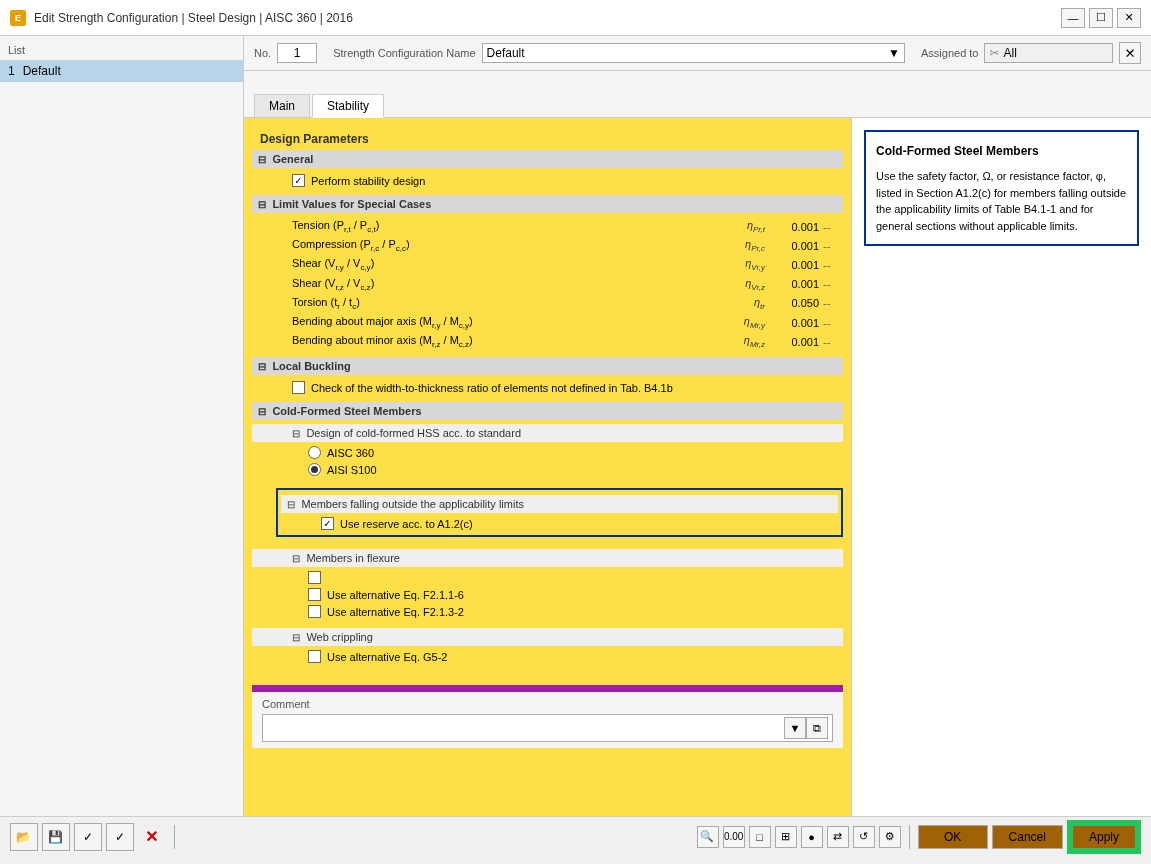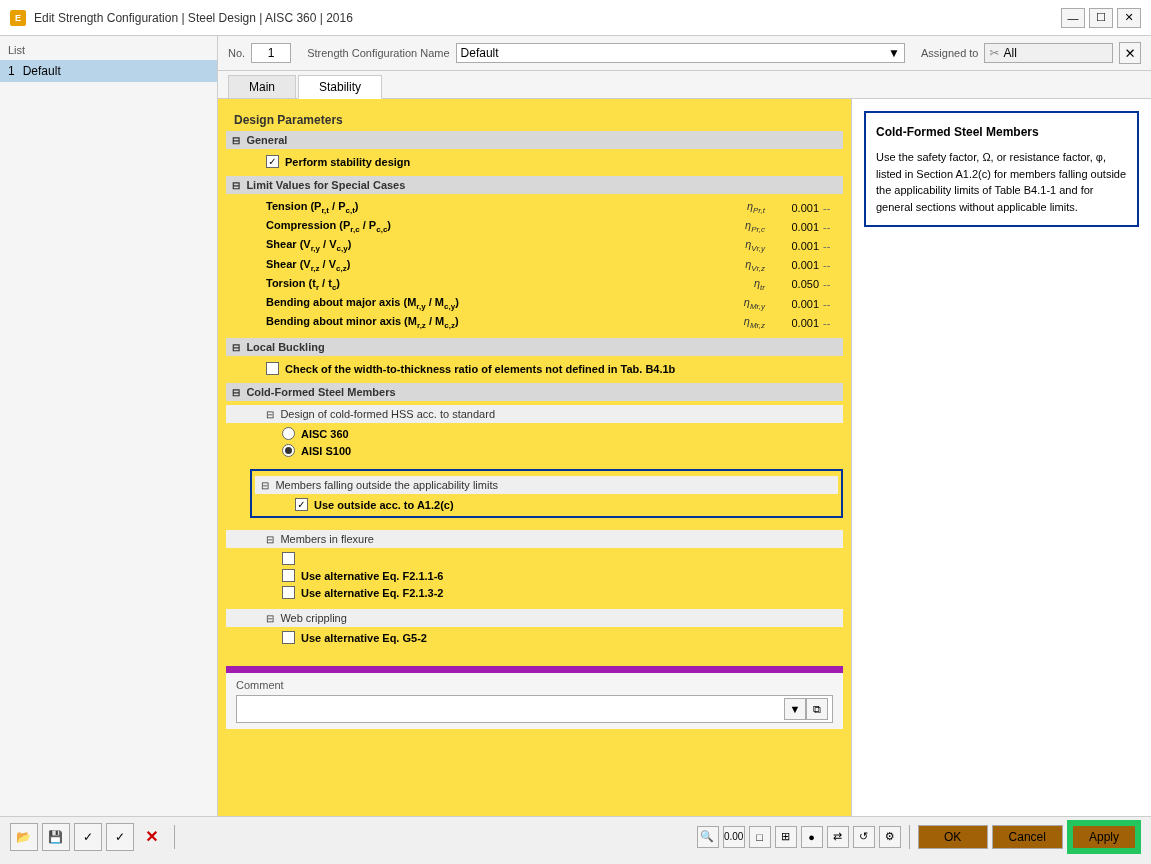--- a/index.html
+++ b/index.html
@@ -16,21 +16,21 @@
     }
     .title-bar-left { display: flex; align-items: center; gap: 8px; }
     .title-bar-icon { width: 16px; height: 16px; background: #e8a000; border-radius: 2px; display: flex; align-items: center; justify-content: center; color: white; font-size: 9px; font-weight: bold; }
     .title-bar-text { font-size: 12px; color: #333; }
     .title-bar-controls { display: flex; gap: 4px; }
     .title-ctrl { width: 24px; height: 20px; border: 1px solid #aaa; background: #f5f5f5; cursor: pointer; display: flex; align-items: center; justify-content: center; font-size: 11px; }
 
     .main-layout { display: flex; height: calc(864px - 36px - 48px); }
 
     .sidebar {
-      width: 218px;
+      width: 244px;
       background: #f5f5f5;
       border-right: 1px solid #ccc;
       padding: 4px 0;
     }
     .sidebar-header { padding: 4px 8px; font-size: 11px; color: #555; }
     .sidebar-item {
       padding: 4px 8px;
       cursor: pointer;
       display: flex;
       align-items: center;
@@ -74,27 +74,28 @@
     .assigned-value { flex: 1; border: 1px solid #aaa; background: #f0f0f0; padding: 2px 4px; font-size: 12px; display: flex; align-items: center; gap: 4px; }
     .assigned-btn { width: 22px; height: 22px; border: 1px solid #aaa; background: #f5f5f5; cursor: pointer; display: flex; align-items: center; justify-content: center; }
 
     .tabs-bar {
       display: flex;
       padding: 4px 10px 0;
       border-bottom: 1px solid #ccc;
       background: #f5f5f5;
     }
     .tab {
-      padding: 4px 20px;
+      padding: 4px 14px;
       border: 1px solid #ccc;
       border-bottom: none;
       cursor: pointer;
       background: #e8e8e8;
       font-size: 12px;
       margin-right: 2px;
+      margin-top: 19px;
     }
     .tab.active { background: #fff; border-bottom: 1px solid #fff; margin-bottom: -1px; }
 
     .design-area {
       display: flex;
       flex: 1;
       overflow: hidden;
     }
 
     .params-panel {
@@ -123,21 +124,21 @@
       font-size: 11px;
     }
     .param-row.indent1 { padding-left: 40px; }
     .param-row.indent2 { padding-left: 56px; }
 
     .checkbox { width: 13px; height: 13px; border: 1px solid #666; background: #fff; display: inline-flex; align-items: center; justify-content: center; margin-right: 6px; font-size: 10px; cursor: pointer; flex-shrink: 0; }
     .checkbox.checked::after { content: '✓'; font-size: 10px; }
     .radio { width: 13px; height: 13px; border: 1px solid #666; border-radius: 50%; background: #fff; display: inline-flex; align-items: center; justify-content: center; margin-right: 6px; cursor: pointer; flex-shrink: 0; }
     .radio.checked::after { content: ''; width: 7px; height: 7px; border-radius: 50%; background: #333; }
 
-    .param-label { flex: 1; font-weight: bold; }
+    .param-label { flex: 1; }
     .param-symbol { min-width: 60px; font-size: 11px; color: #333; text-align: right; padding-right: 8px; font-style: italic; }
     .param-value { min-width: 50px; text-align: right; font-size: 11px; padding-right: 4px; }
     .param-unit { min-width: 20px; font-size: 11px; color: #666; }
 
     .sub-section-header {
       display: flex;
       align-items: center;
       padding: 3px 0 3px 24px;
       font-size: 11px;
       color: #333;
@@ -357,21 +358,21 @@
 
         <div class="section-divider"></div>
 
         <div style="margin: 4px 0 4px 24px; border: 2px solid #003399; padding: 3px;">
           <div class="sub-section-header" style="background: #efefef; padding: 3px 6px;">
             <span class="section-toggle">⊟</span>
             <span>Members falling outside the applicability limits</span>
           </div>
           <div class="param-row indent1">
             <div class="checkbox checked"></div>
-            <span class="param-label">Use outside acc. to A1.2(c)</span>
+            <span class="param-label">Use reserve acc. to A1.2(c)</span>
           </div>
         </div>
 
         <div class="section-divider"></div>
 
         <div class="sub-section-header indent1">
           <span class="section-toggle">⊟</span>
           <span>Members in flexure</span>
         </div>
         <div class="param-row indent2">

